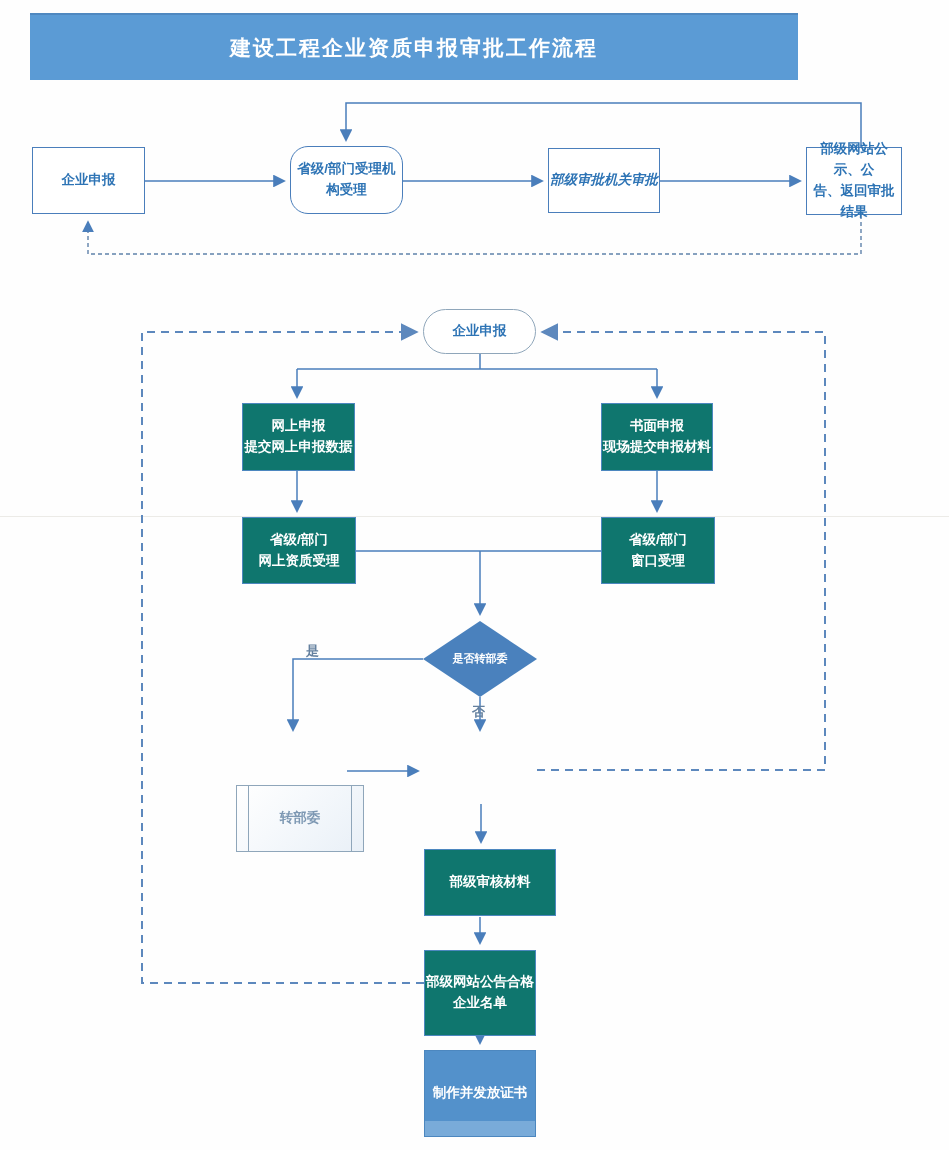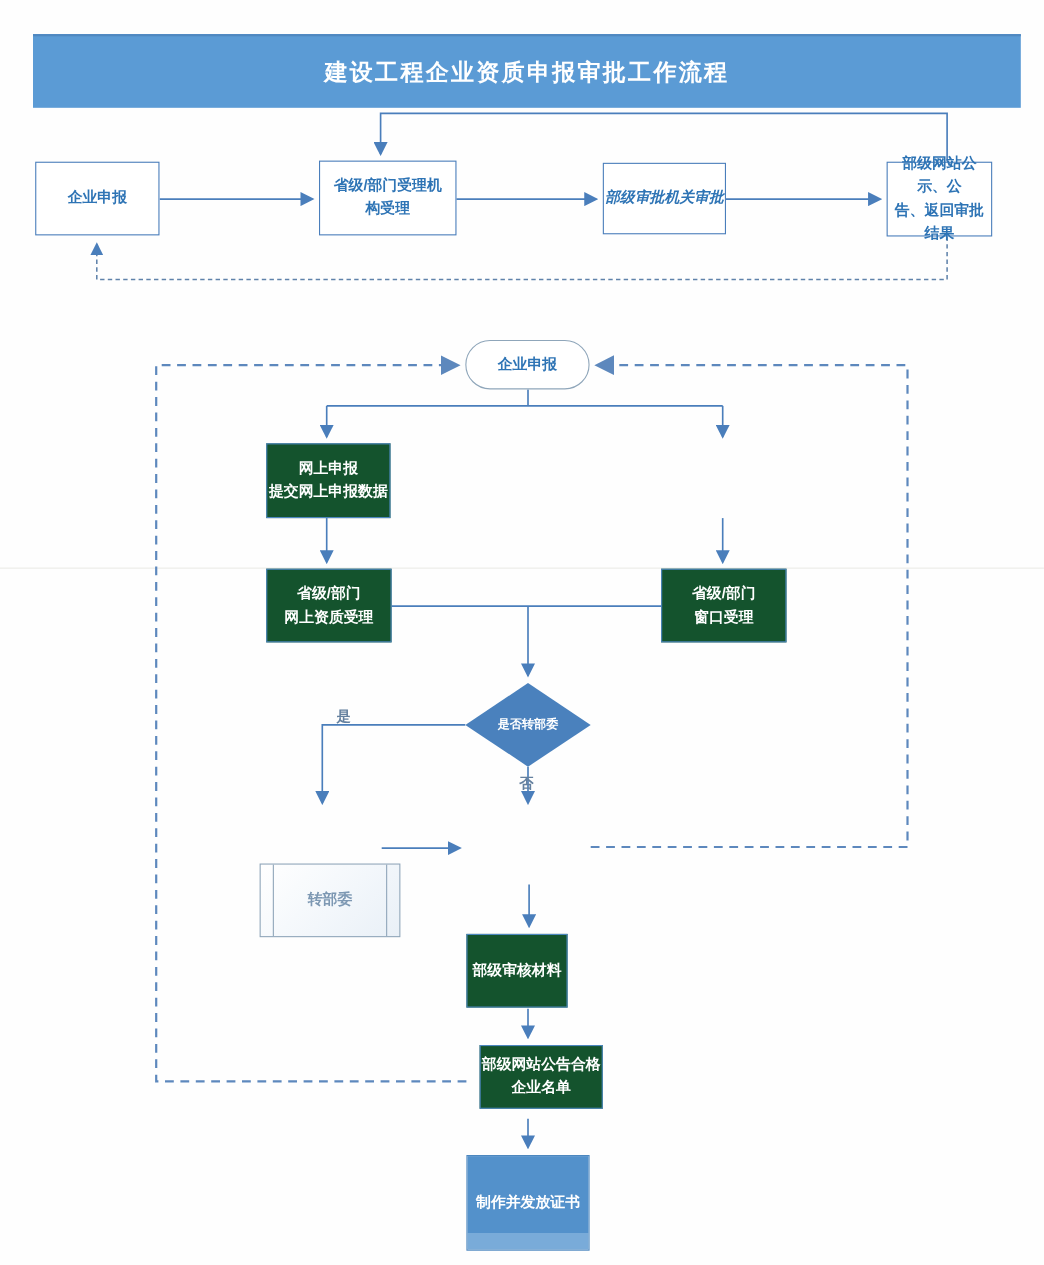--- a/index.html
+++ b/index.html
@@ -4,40 +4,40 @@
 <style>
   html,body{margin:0;padding:0;background:#ffffff;}
   .stage{
     position:relative;
     width:949px;height:1150px;
     background:#fefefe;
     font-family:"Liberation Sans","DejaVu Sans",sans-serif;
     overflow:hidden;
   }
   .banner{
-    position:absolute;left:30px;top:31px;width:898px;height:67px;
+    position:absolute;left:30px;top:13px;width:768px;height:67px;
     background:#5b9bd5;
     border-top:2px solid #4f88c0;
     box-sizing:border-box;
     display:flex;align-items:center;justify-content:center;
   }
   .banner .title{
     color:#ffffff;font-size:21px;font-weight:700;letter-spacing:2px;
   }
   .node{
     position:absolute;box-sizing:border-box;
     display:flex;align-items:center;justify-content:center;
     text-align:center;white-space:pre-line;
     font-size:13.5px;font-weight:600;line-height:1.55;
   }
   .node.outline{
     background:#ffffff;border:1.4px solid #4a7ebb;color:#2e74b5;
   }
   .node.blue{
-    background:#14532d;color:#ffffff;border:1px solid #4c87bf;
+    background:#0f766e;color:#ffffff;border:1px solid #4c87bf;
   }
   .node.start{
     background:#ffffff;border:1.4px solid #8fa6ba;color:#2e74b5;
     border-radius:23px;
   }
   .node.predef{
     background:linear-gradient(135deg,#ffffff 0%,#f3f7fb 55%,#e9f0f7 100%);
     border:1.4px solid #8fa6ba;color:#7d98b3;
   }
   .node.predef::before,.node.predef::after{
@@ -116,44 +116,46 @@
     </g>
 
     <polygon points="480,621 537,659 480,697 423,659" fill="#4a81bd"></polygon>
   </svg>
 
   <div class="banner">
     <span class="title">建设工程企业资质申报审批工作流程</span>
   </div>
 
   <div class="node outline" style="left:32px;top:147px;width:113px;height:67px;">企业申报</div>
-  <div class="node outline" style="left:290px;top:146px;width:125px;height:68px;">省级/部门受理机
+  <div class="node outline" style="left:290px;top:146px;width:113px;height:68px;border-radius:18px;">省级/部门受理机
 构受理</div>
   <div class="node outline" style="left:548px;top:148px;width:112px;height:65px;font-style:italic;">部级审批机关审批</div>
   <div class="node outline" style="left:806px;top:147px;width:96px;height:68px;">部级网站公示、公
 告、返回审批结果</div>
 
   <div class="node start" style="left:423px;top:309px;width:113px;height:45px;">企业申报</div>
 
   <div class="node blue" style="left:242px;top:403px;width:113px;height:68px;">网上申报
 提交网上申报数据</div>
+  <div class="node blue" style="left:601px;top:403px;width:112px;height:68px;">书面申报
+现场提交申报材料</div>
 
   <div class="node blue" style="left:242px;top:517px;width:114px;height:67px;">省级/部门
 网上资质受理</div>
   <div class="node blue" style="left:601px;top:517px;width:114px;height:67px;">省级/部门
 窗口受理</div>
 
   <div class="decision-label" style="left:430px;top:651px;width:100px;">是否转部委</div>
 
   <div class="edge-label" style="left:306px;top:642px;">是</div>
   <div class="edge-label" style="left:472px;top:703px;">否</div>
 
   <div class="node predef" style="left:236px;top:737px;width:128px;height:67px;margin-top:48px;">转部委</div>
 
 
-  <div class="node blue" style="left:424px;top:849px;width:92px;height:67px;">部级审核材料</div>
+  <div class="node blue" style="left:424px;top:849px;width:132px;height:67px;">部级审核材料</div>
 
-  <div class="node blue" style="left:436px;top:950px;width:112px;height:58px;">部级网站公告合格
+  <div class="node blue" style="left:424px;top:950px;width:112px;height:86px;">部级网站公告合格
 企业名单</div>
 
   <div class="node blue grad-bottom" style="left:424px;top:1050px;width:112px;height:87px;">制作并发放证书</div>
 
 </div>
 
 </body></html>

